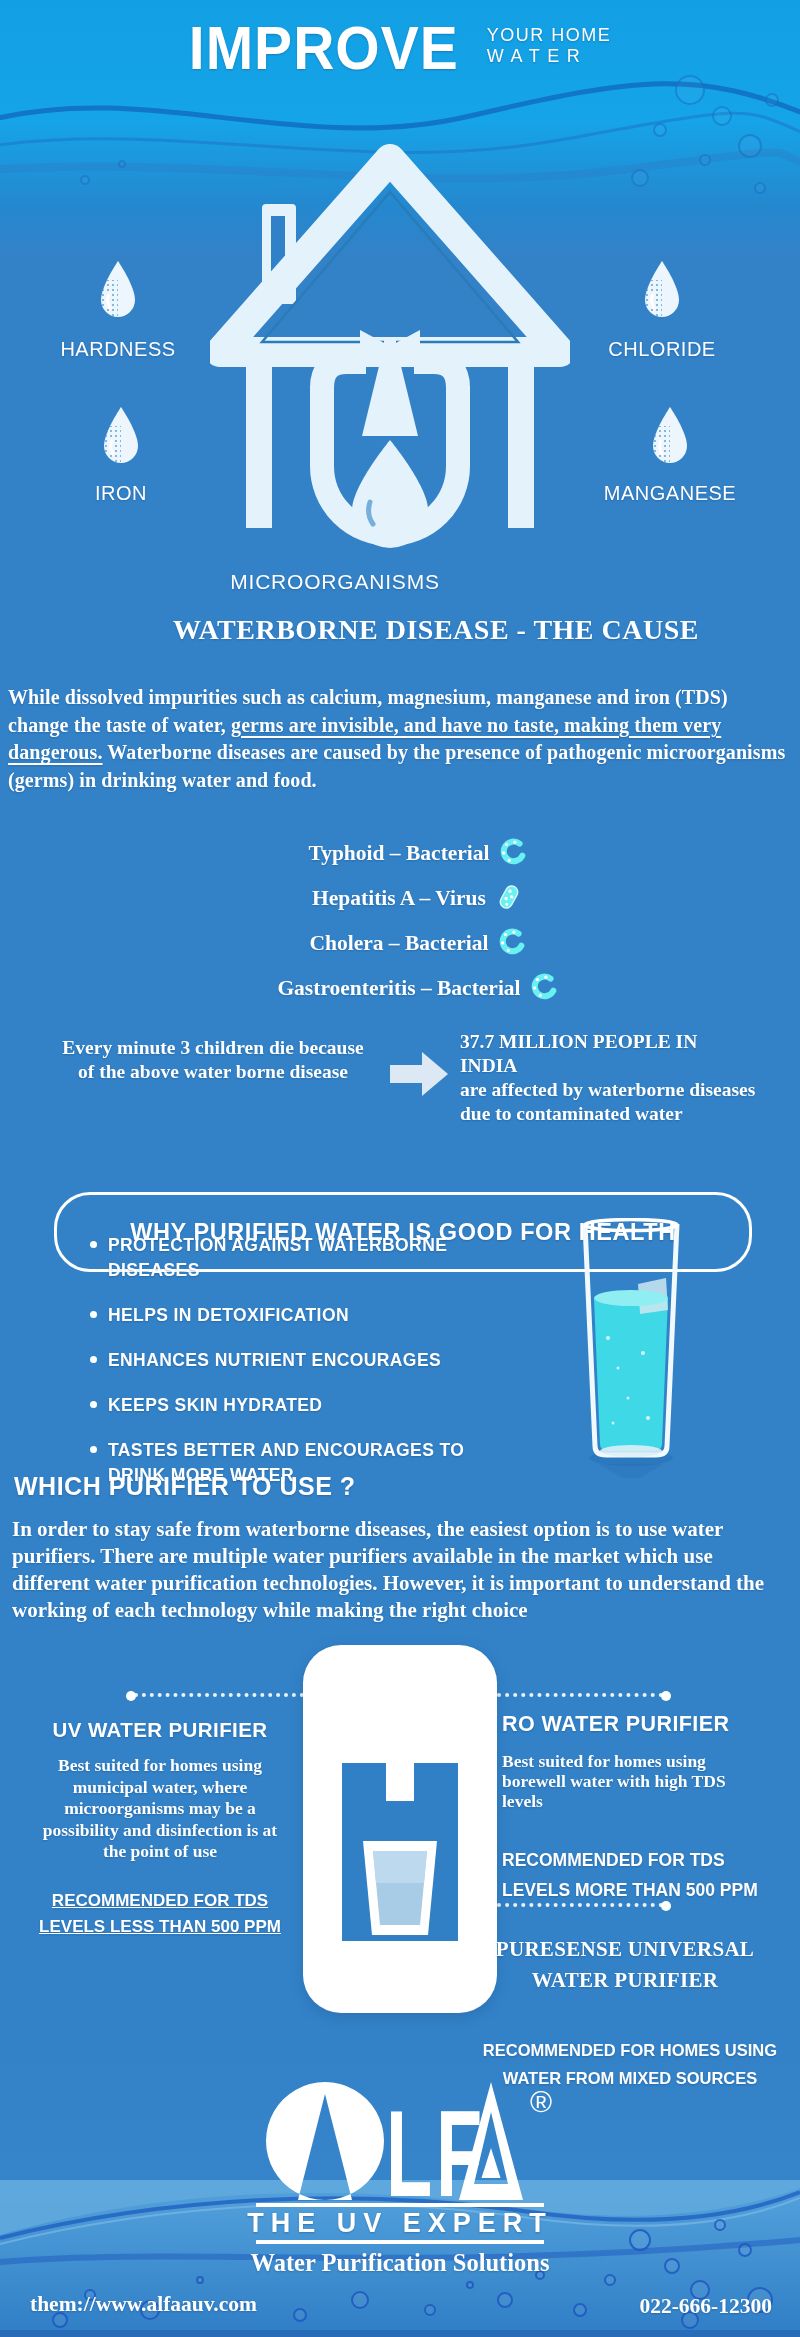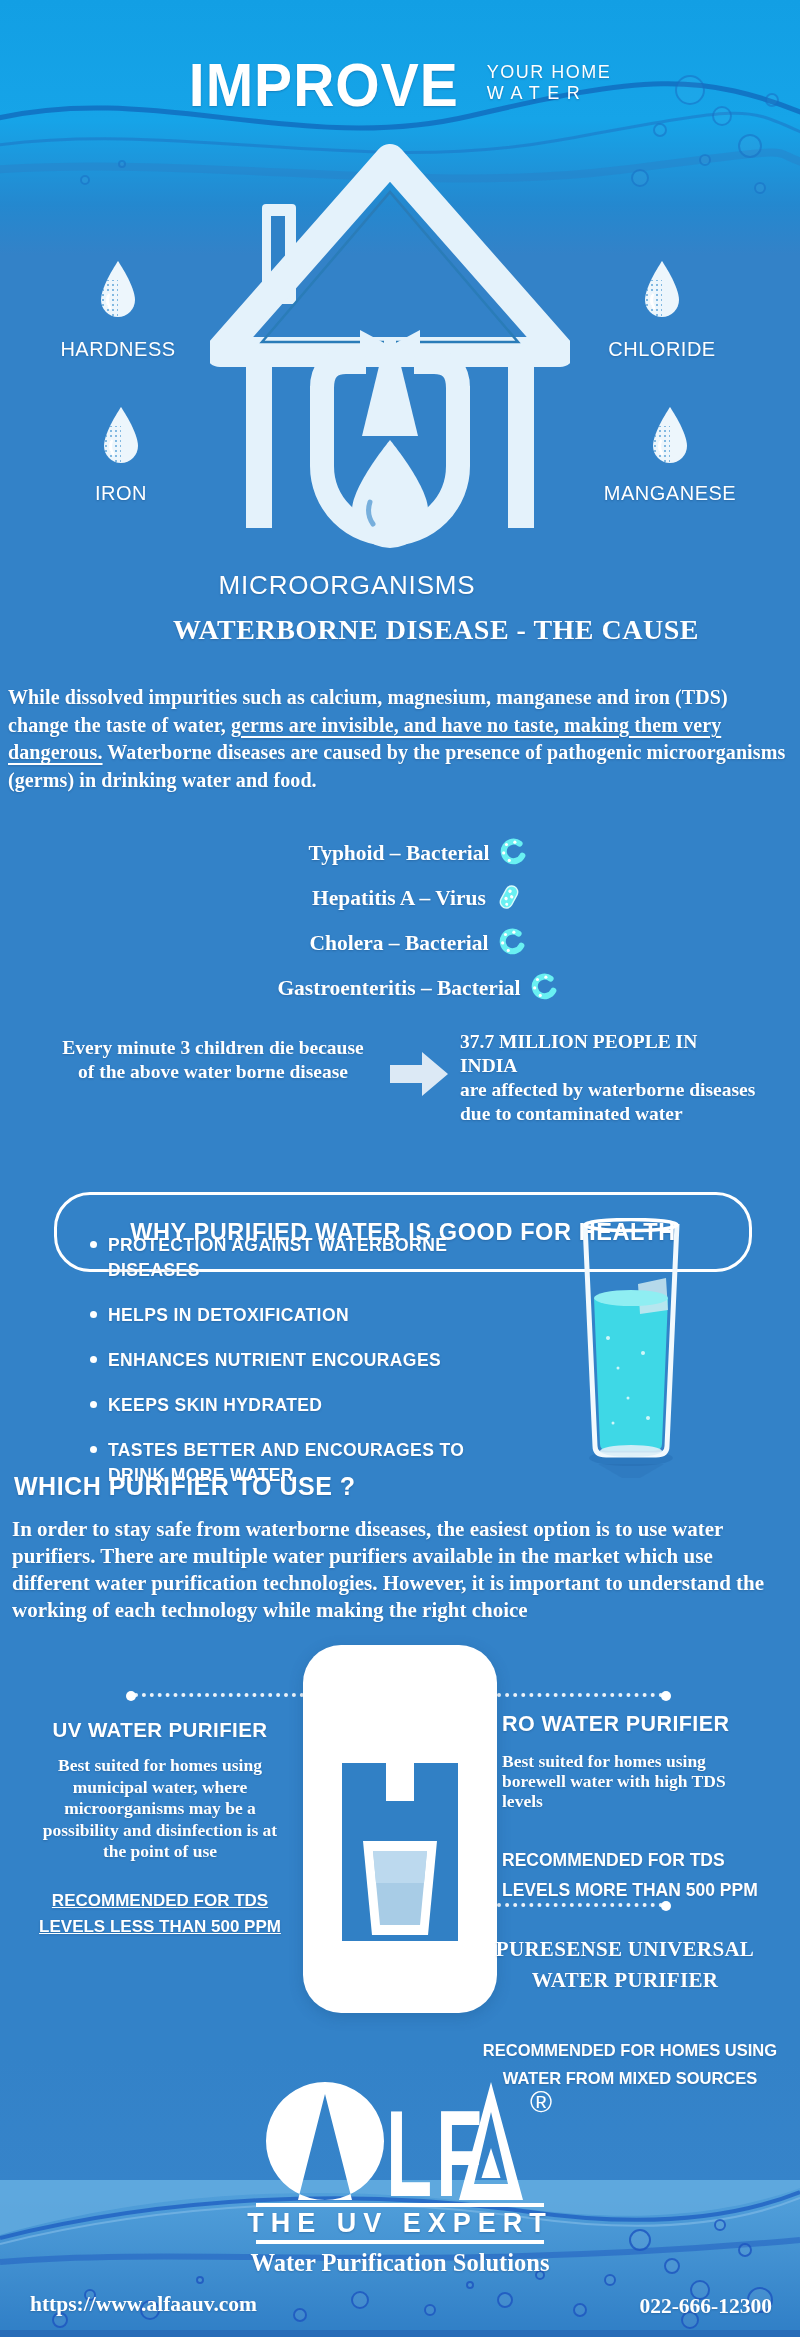--- a/index.html
+++ b/index.html
@@ -6,21 +6,21 @@
   .page{
     position:relative;width:800px;height:2337px;overflow:hidden;margin:0 auto;
     background:linear-gradient(180deg,#129fe4 0px,#16a4e8 120px,#2488cf 205px,#3382c8 255px,#3382c8 88%,#3a86cc 100%);
     font-family:"Liberation Sans",sans-serif;color:#ffffff;
   }
   .abs{position:absolute;}
   .sans{font-family:"Liberation Sans",sans-serif;font-weight:bold;}
   .serif{font-family:"Liberation Serif","DejaVu Serif",serif;font-weight:bold;}
   .shadow{text-shadow:0 1px 2px rgba(16,60,110,.35);}
   
-  .header{top:16px;left:0;width:800px;display:flex;justify-content:center;align-items:flex-start;gap:28px;margin-top:37px;}
+  .header{top:16px;left:0;width:800px;display:flex;justify-content:center;align-items:flex-start;gap:28px;}
   .improve{font-size:57px;font-weight:bold;letter-spacing:1px;transform:scaleY(1.08);line-height:62px;}
   .subtitle{padding-top:9px;line-height:21px;font-size:18px;letter-spacing:1.5px;}
   .subtitle .spread{display:block;letter-spacing:7.5px;}
   
   .c-label{font-size:20px;letter-spacing:.5px;text-align:center;}
   
   .cause-heading{top:614px;left:0;width:800px;text-align:center;font-size:28px;letter-spacing:.5px;margin-left:36px;}
   .para{font-size:20px;line-height:27.5px;letter-spacing:.1px;}
   .para u{text-underline-offset:4px;text-decoration-thickness:2px;}
   .disease-list{top:838px;left:0;width:800px;text-align:center;}
@@ -189,21 +189,21 @@
 
   <svg class="abs" style="top:404px;left:648px" width="44" height="62" viewBox="0 0 44 62">
     <path d="M22 3 C22 3 5 28 5 42 a17 17 0 0 0 34 0 C39 28 22 3 22 3 Z" fill="#edf6fc"></path>
     <g clip-path="url(#dropclip)">
         <rect x="4" y="22" width="18" height="38" fill="url(#dotp)"></rect>
       </g>
     <path d="M12.5 37 q-2.5 7 1.5 13" stroke="#fff" stroke-width="3" fill="none" stroke-linecap="round"></path>
   </svg>
   <div class="abs c-label shadow" style="top:482px;left:590px;width:160px">MANGANESE</div>
 
-  <div class="abs c-label shadow" style="top:570px;left:12px;width:670px;font-size:26px;letter-spacing:.8px">MICROORGANISMS</div>
+  <div class="abs c-label shadow" style="top:570px;left:0;width:670px;font-size:21px;letter-spacing:.8px">MICROORGANISMS</div>
 
   <div class="abs serif cause-heading shadow">WATERBORNE DISEASE - THE CAUSE</div>
 
   <div class="abs serif para shadow" style="top:684px;left:8px;width:784px">
     <span>While dissolved impurities such as calcium, magnesium, manganese and iron (TDS) change the taste of water, </span><u>germs are invisible, and have no taste, making them very dangerous.</u><span> Waterborne diseases are caused by the presence of pathogenic microorganisms (germs) in drinking water and food.</span>
   </div>
 
   <div class="abs serif disease-list shadow">
     <div class="disease-row">
       <span>Typhoid – Bacterial</span><svg width="28" height="28" viewBox="0 0 30 30">
@@ -344,16 +344,16 @@
     <text x="300" y="126" transform="scale(0.62 1)" font-family="Liberation Sans, sans-serif" font-weight="bold" font-size="122" letter-spacing="6" fill="#ffffff">LF</text>
     <path d="M291 12 L259 130 L323 130 Z M291 42 L274 114 L308 114 Z" fill="#ffffff" fill-rule="evenodd"></path>
     <polygon points="291,78 281.5,108 300.5,108" fill="#ffffff"></polygon>
     <text x="330" y="42" font-family="Liberation Sans, sans-serif" font-size="30" fill="#ffffff">®</text>
   </svg>
   <div class="abs rule" style="top:2203px;left:256px;width:288px"></div>
   <div class="abs sans uv-expert shadow">THE UV EXPERT</div>
   <div class="abs rule" style="top:2240px;left:256px;width:288px"></div>
   <div class="abs serif solutions shadow">Water Purification Solutions</div>
 
-  <div class="abs serif footer-site shadow">https://www.alfaauv.com</div>
+  <div class="abs serif footer-site shadow">them://www.alfaauv.com</div>
   <div class="abs serif footer-phone shadow">022-666-12300</div>
 
 </div>
 
 </body></html>

